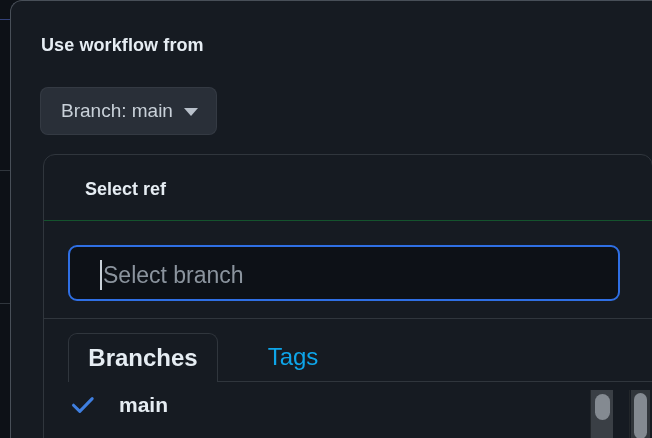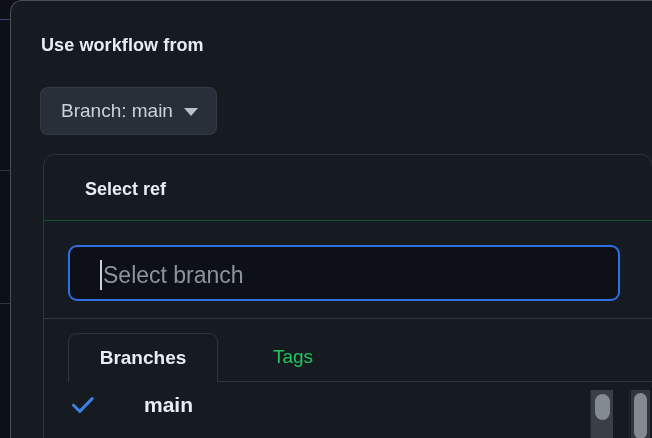--- a/index.html
+++ b/index.html
@@ -181,38 +181,38 @@
   }
   .tab {
     position: absolute;
     top: 14px;
     height: 49px;
     display: flex;
     align-items: center;
     justify-content: center;
     box-sizing: border-box;
     cursor: pointer;
-    font-size: 19px;
+    font-size: 24px;
   }
   .tab.active {
     left: 24px;
     width: 150px;
     background: #161b22;
     border: 1px solid #30363d;
     border-bottom: none;
     border-top-left-radius: 9px;
     border-top-right-radius: 9px;
     color: #e6edf3;
     font-weight: bold;
   }
   .tab.inactive {
     left: 174px;
     width: 150px;
     border-bottom: 1px solid #30363d;
-    color: #22c55e;
+    color: #0ea5e9;
     font-weight: normal;
   }
   .tabs-underline {
     position: absolute;
     left: 324px;
     right: 0;
     top: 62px;
     height: 1px;
     background: #30363d;
   }
@@ -223,21 +223,20 @@
     height: 73px;
     overflow: hidden;
   }
   .ref-item {
     position: relative;
     display: flex;
     align-items: center;
     height: 48px;
     padding-left: 26px;
     cursor: pointer;
-    gap: 25px;
   }
   .check-icon {
     width: 26px;
     height: 26px;
     flex: 0 0 26px;
     display: block;
   }
   .ref-item-label {
     margin-left: 23px;
     font-size: 21px;

